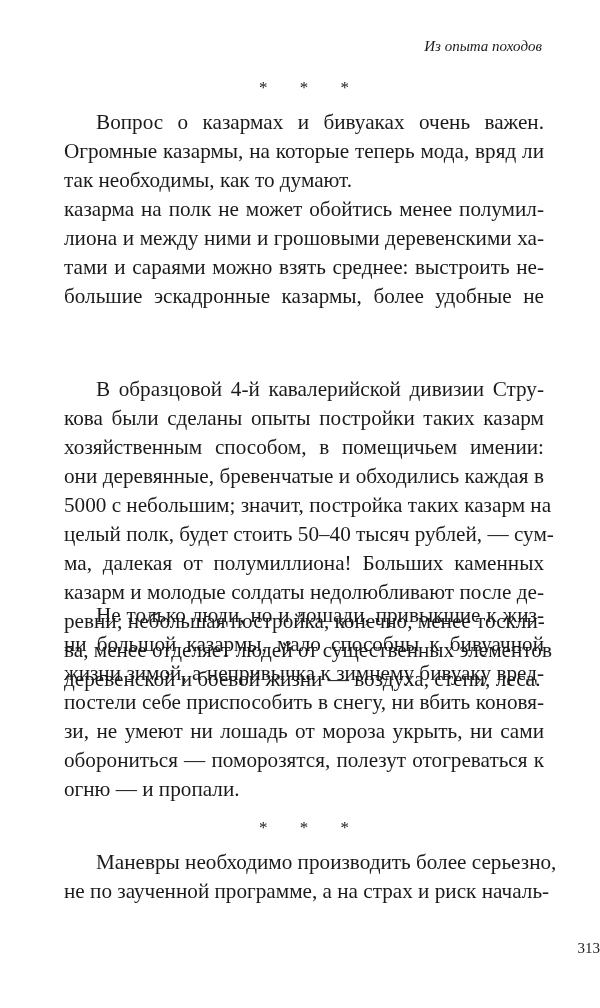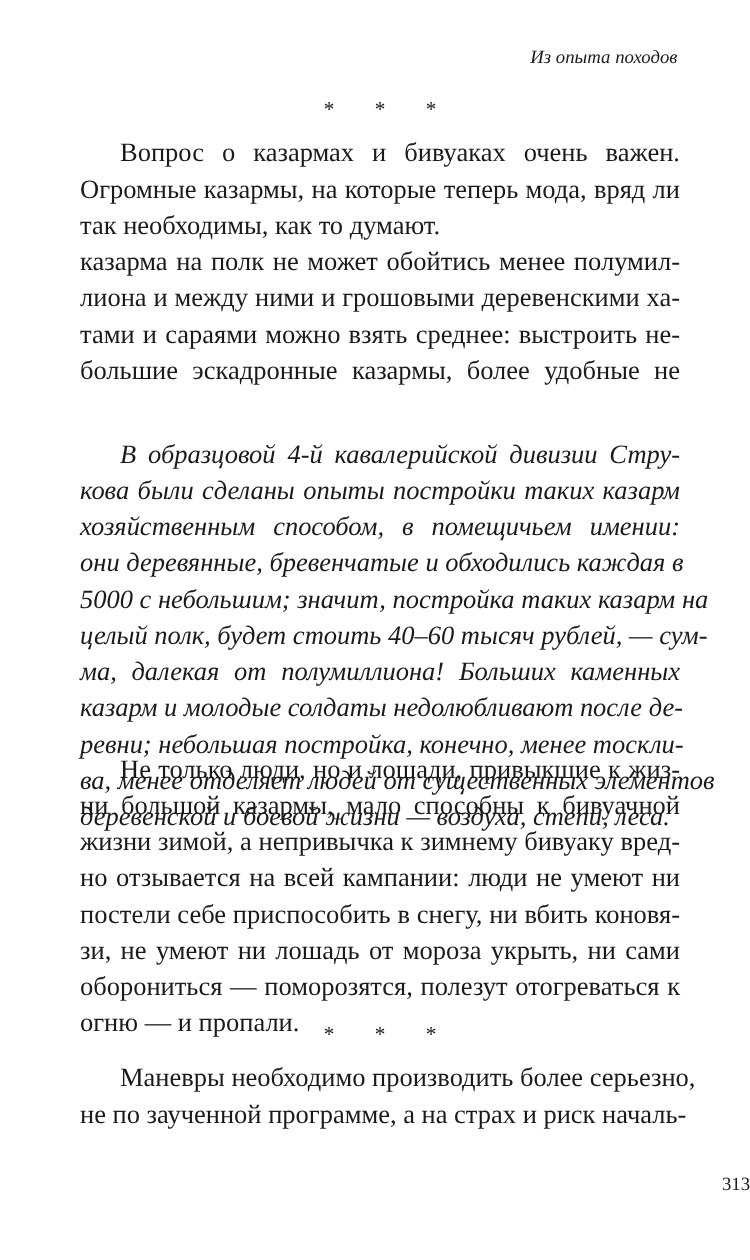--- a/index.html
+++ b/index.html
@@ -47,39 +47,38 @@
     <span class="line last">так необходимы, как то думают.</span>
   </div>
 
   <div class="para" style="top:195px;">
     <span class="line">казарма на полк не может обойтись менее полумил-</span>
     <span class="line">лиона и между ними и грошовыми деревенскими ха-</span>
     <span class="line">тами и сараями можно взять среднее: выстроить не-</span>
     <span class="line">большие эскадронные казармы, более удобные не</span>
   </div>
 
-  <div class="para" style="top:349px;font-style:italic;">
+  <div class="para" style="top:375px;">
     <span class="line indent">В образцовой 4-й кавалерийской дивизии Стру-</span>
     <span class="line">кова были сделаны опыты постройки таких казарм</span>
     <span class="line">хозяйственным способом, в помещичьем имении:</span>
     <span class="line">они деревянные, бревенчатые и обходились каждая в</span>
     <span class="line">5000 с небольшим; значит, постройка таких казарм на</span>
-    <span class="line">целый полк, будет стоить 40–60 тысяч рублей, — сум-</span>
+    <span class="line">целый полк, будет стоить 50–40 тысяч рублей, — сум-</span>
     <span class="line">ма, далекая от полумиллиона! Больших каменных</span>
     <span class="line">казарм и молодые солдаты недолюбливают после де-</span>
     <span class="line">ревни; небольшая постройка, конечно, менее тоскли-</span>
     <span class="line">ва, менее отделяет людей от существенных элементов</span>
     <span class="line last">деревенской и боевой жизни — воздуха, степи, леса.</span>
   </div>
 
   <div class="para" style="top:601px;">
     <span class="line indent">Не только люди, но и лошади, привыкшие к жиз-</span>
     <span class="line">ни большой казармы, мало способны к бивуачной</span>
     <span class="line">жизни зимой, а непривычка к зимнему бивуаку вред-</span>
-    <span class="line">но отзывается на всей кампании: люди не умеют ни</span>
     <span class="line">постели себе приспособить в снегу, ни вбить коновя-</span>
     <span class="line">зи, не умеют ни лошадь от мороза укрыть, ни сами</span>
     <span class="line">оборониться — поморозятся, полезут отогреваться к</span>
     <span class="line last">огню — и пропали.</span>
   </div>
 
   <div class="stars" style="top:818px;">* * *</div>
 
   <div class="para" style="top:848px;">
     <span class="line indent">Маневры необходимо производить более серьезно,</span>

